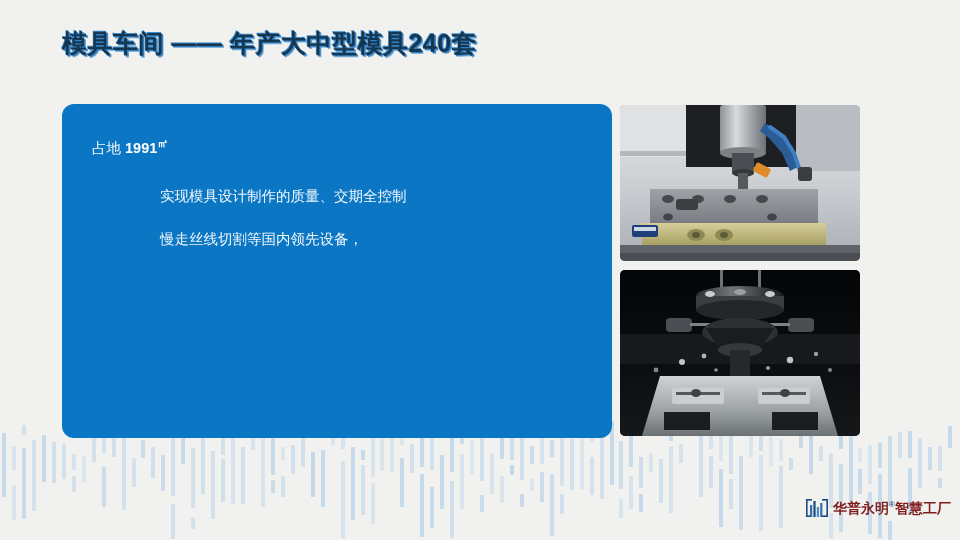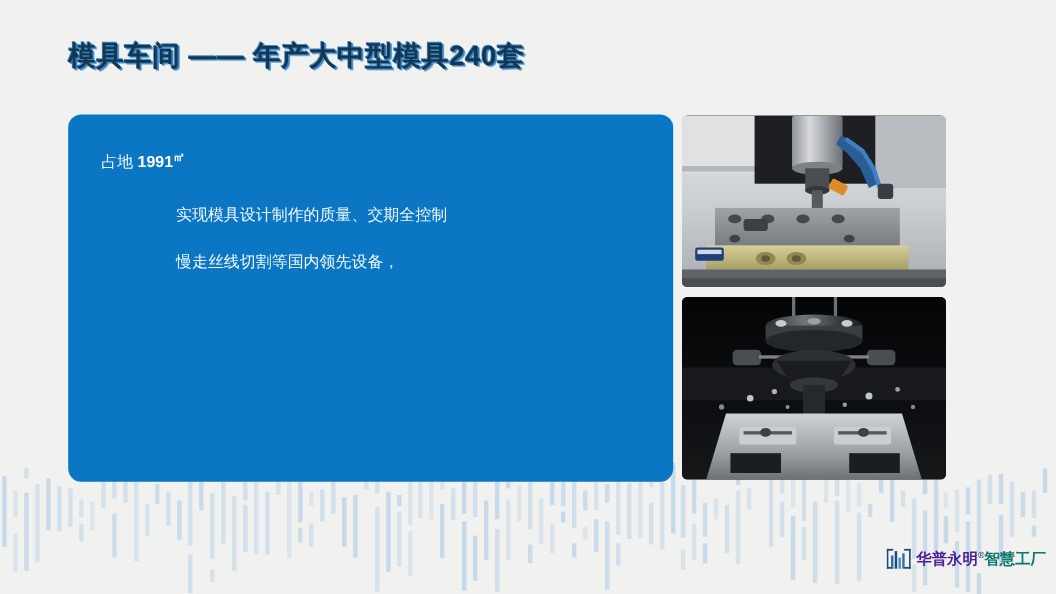--- a/index.html
+++ b/index.html
@@ -35,21 +35,21 @@
     border-radius: 0;
   }
 
   
   #title-wrap {
     position: absolute;
     left: 62px;
     top: 27px;
     height: 40px;
     display: flex;
-    align-items: flex-end;
+    align-items: flex-start;
   }
   #title {
     font-size: 25px;
     font-weight: bold;
     letter-spacing: 0.5px;
     color: #16354f;
     white-space: nowrap;
     text-shadow:
       1.4px 1.4px 0 #2f7fc2,
       2px 2px 0 rgba(47,127,194,0.55),
@@ -114,28 +114,28 @@
     align-items: center;
     gap: 5px;
   }
   #logo-mark { width: 22px; height: 20px; display: block; }
   #logo-text {
     font-size: 14px;
     font-weight: bold;
     white-space: nowrap;
     line-height: 1;
   }
-  #logo-primary { color: #4c1d95; }
+  #logo-primary { color: #7f1d1d; }
   #logo-tm {
     font-size: 8px;
     vertical-align: super;
     color: #14375c;
     font-weight: normal;
   }
-  #logo-secondary { color: #0f766e; font-weight: bold; }
+  #logo-secondary { color: #7f1d1d; font-weight: bold; }
 </style>
 </head>
 <body>
 
 <div id="slide">
 
   <div id="bars">
       <div class="bar" style="left: 2px; top: 13px; height: 64px; background: rgb(195, 216, 233); opacity: 0.92;"></div>
       <div class="bar" style="left: 12px; top: 26px; height: 24px; background: rgb(195, 216, 233); opacity: 0.52;"></div>
       <div class="bar" style="left: 12px; top: 65px; height: 35px; background: rgb(195, 216, 233); opacity: 0.54;"></div>

